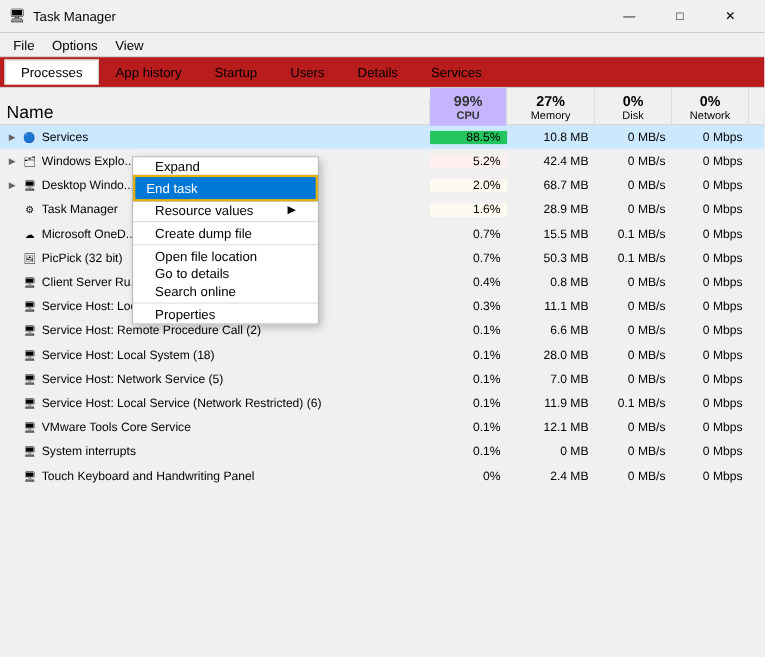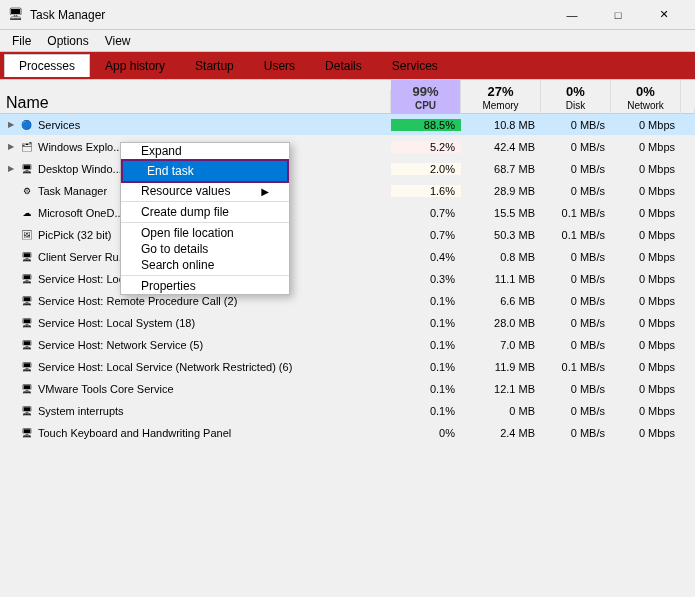--- a/index.html
+++ b/index.html
@@ -133,22 +133,22 @@
       padding: 1px 20px;
       font-size: 12px;
       cursor: pointer;
       display: flex;
       align-items: center;
       justify-content: space-between;
     }
     .ctx-item.highlighted {
       background: #0078d7;
       color: white;
-      border: 2px solid #701a75;
-      padding: 3px 24px;
+      border: 2px solid #eab308;
+      padding: 3px 10px;
     }
     .ctx-separator { border-bottom: 1px solid #ddd; margin: 2px 0; }
     .ctx-arrow { font-size: 10px; }
 
     .main-content { display: flex; flex-direction: column; height: calc(597px - 30px - 22px - 28px); }
   </style>
 </head>
 <body>
 
 <div class="titlebar">

